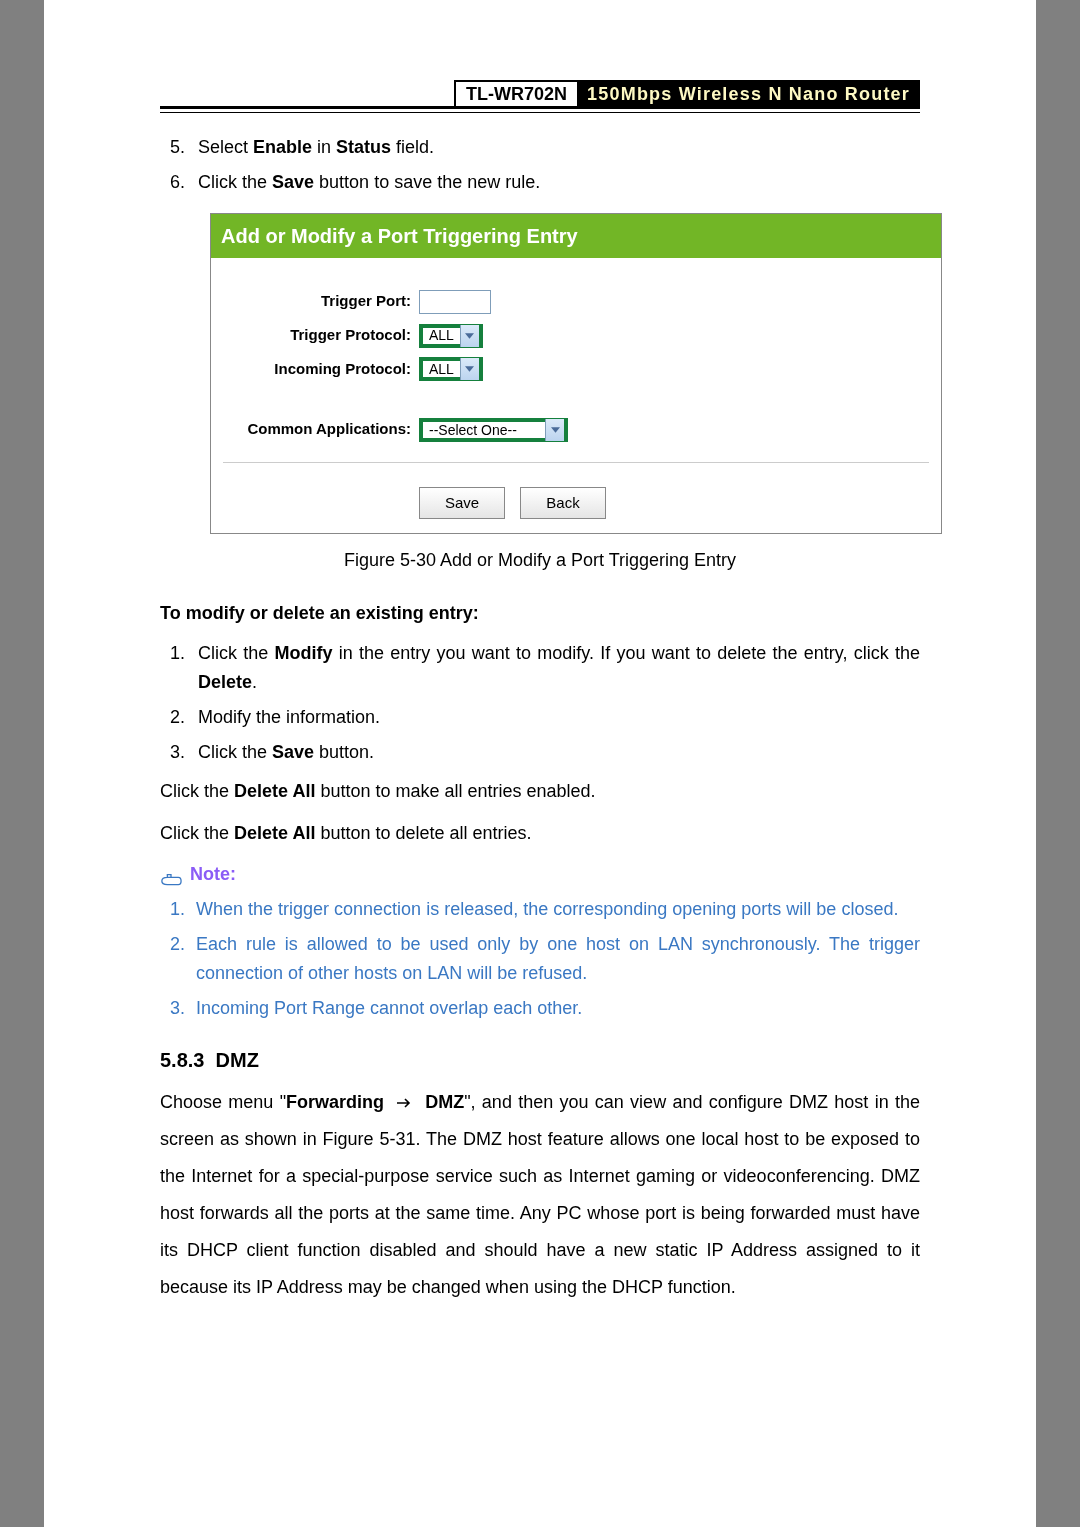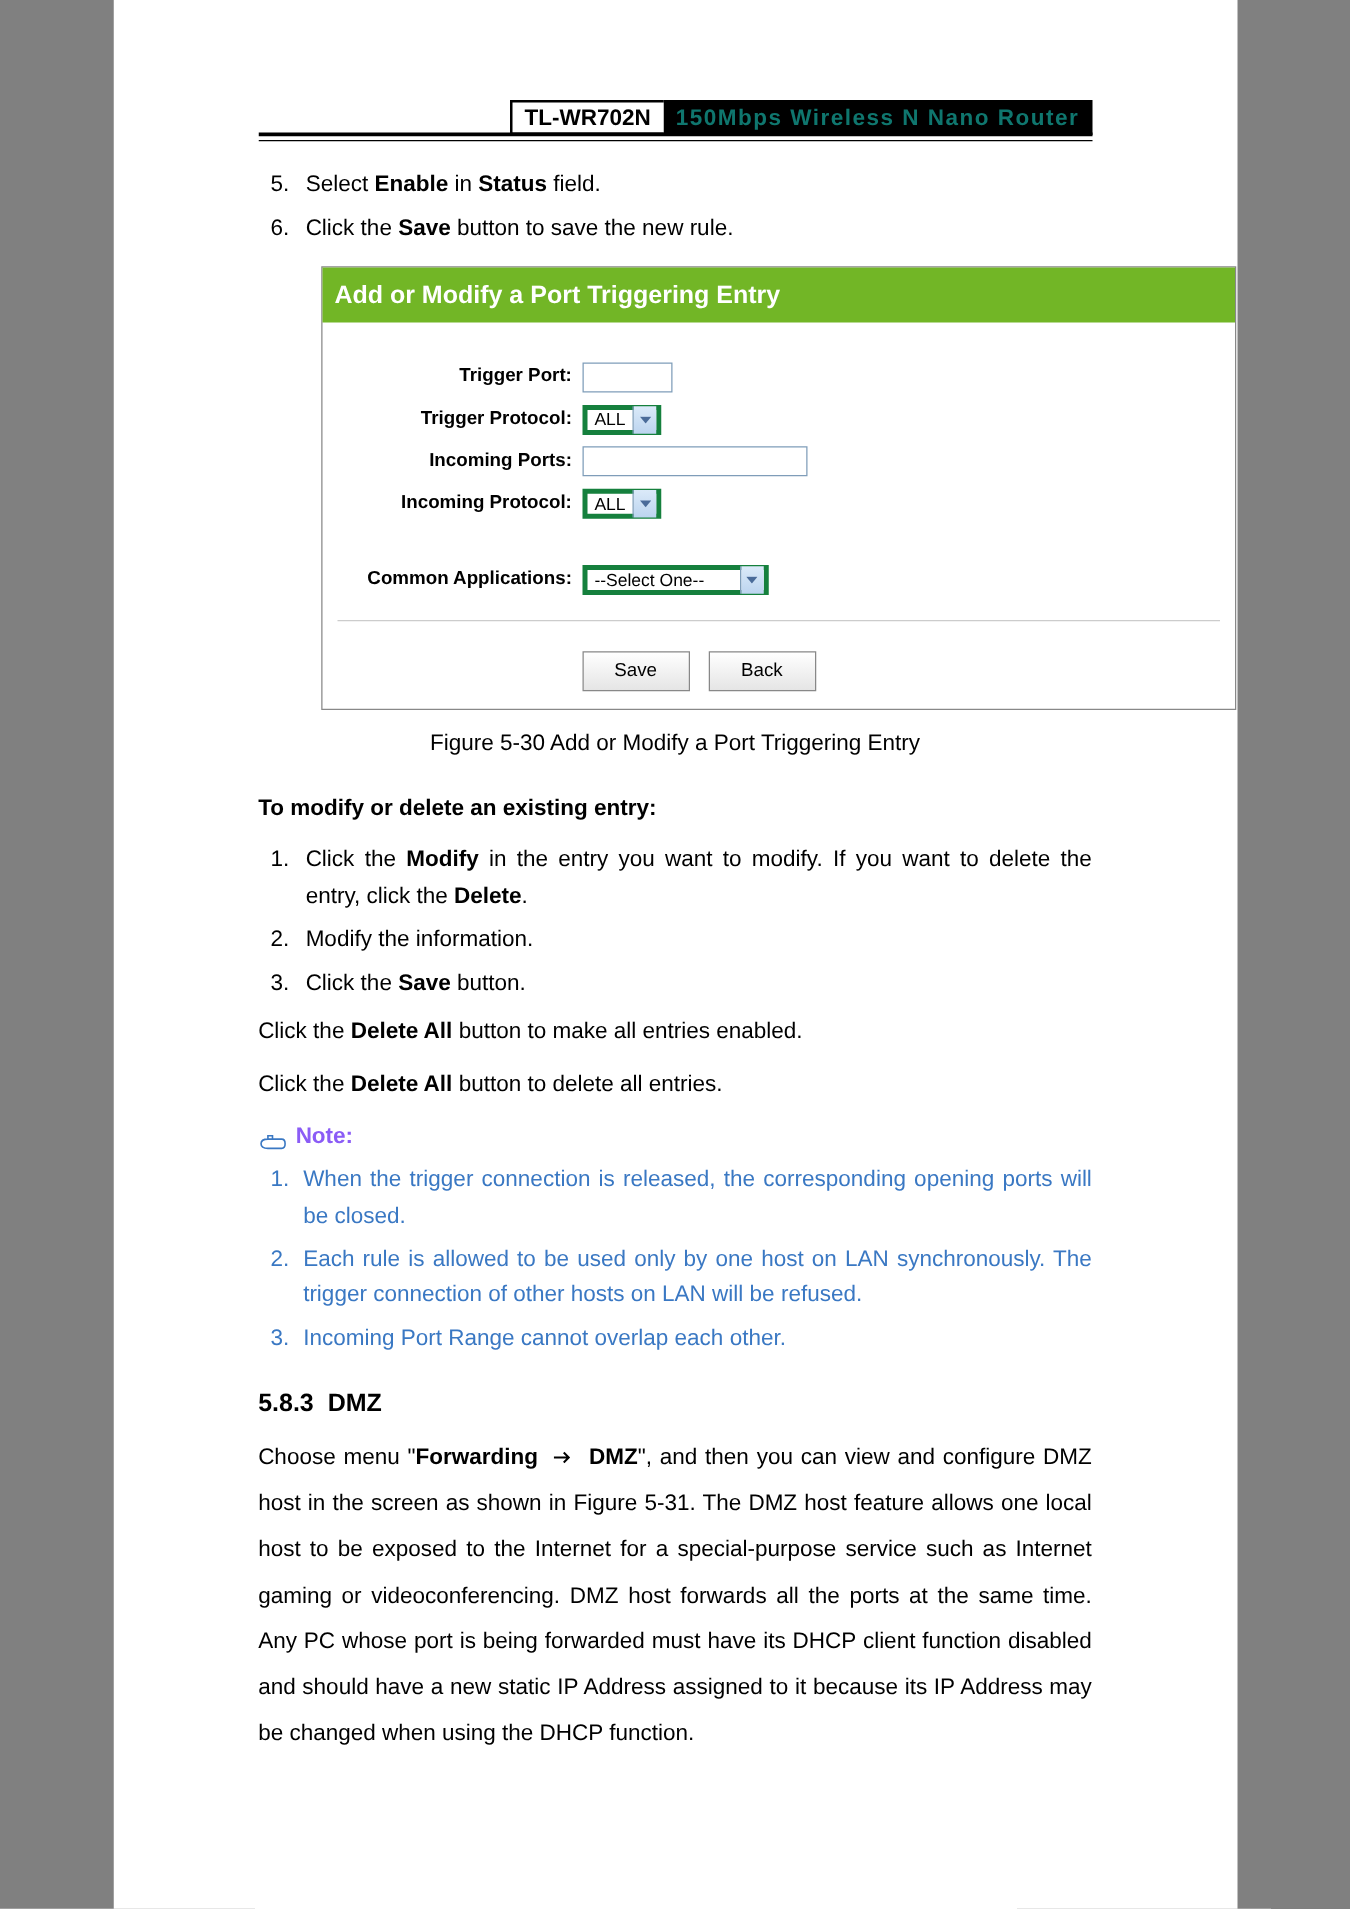--- a/index.html
+++ b/index.html
@@ -3,42 +3,42 @@
 <meta charset="utf-8">
 <style>
   body {
     margin: 0;
     background: #808080;
     font-family: Arial, sans-serif;
     display: flex;
     justify-content: center;
   }
   .page {
-    width: 899px;
+    width: 992px;
     min-height: 1527px;
     background: #fff;
     padding: 80px 116px 60px 116px;
     box-sizing: border-box;
     font-size: 18px;
     color: #000;
     line-height: 1.6;
     position: relative;
   }
   
   .hdr-wrap { margin-bottom: 20px; }
   .hdr {
     display: flex; justify-content: flex-end; align-items: stretch;
     height: 28px; font-weight: bold;
   }
   .hdr .model {
     padding: 2px 10px; border: 2px solid #000; border-right: none;
     display: flex; align-items: center;
   }
   .hdr .desc {
-    padding: 2px 10px; background: #000; color: #0f766e;
+    padding: 2px 10px; background: #000; color: #fef9c3;
     display: flex; align-items: center; letter-spacing: 1.2px;
   }
   .hdr-rule {
     border-top: 3px solid #000;
     height: 3px; border-bottom: 1px solid #000; margin-top: -2px;
   }
   
   ol.main { margin: 12px 0 0 0; padding-left: 30px; }
   ol.main > li { padding-left: 8px; margin: 6px 0; }
   .bold { font-weight: bold; }
@@ -133,24 +133,20 @@
             <span class="sv">ALL</span>
             <span class="ar">
                 <svg viewBox="0 0 10 6">
                   <path d="M0 0 L10 0 L5 6 Z" fill="#4a6b99"></path>
                 </svg>
               </span>
           </span>
         </div>
       </div>
       <div class="frow">
-        <div class="flabel">Incoming Ports:</div>
-        <div class="fctrl"><input class="inp" style="width: 180px;"></div>
-      </div>
-      <div class="frow">
         <div class="flabel">Incoming Protocol:</div>
         <div class="fctrl">
           <span class="sel">
             <span class="sv">ALL</span>
             <span class="ar">
                 <svg viewBox="0 0 10 6">
                   <path d="M0 0 L10 0 L5 6 Z" fill="#4a6b99"></path>
                 </svg>
               </span>
           </span>

